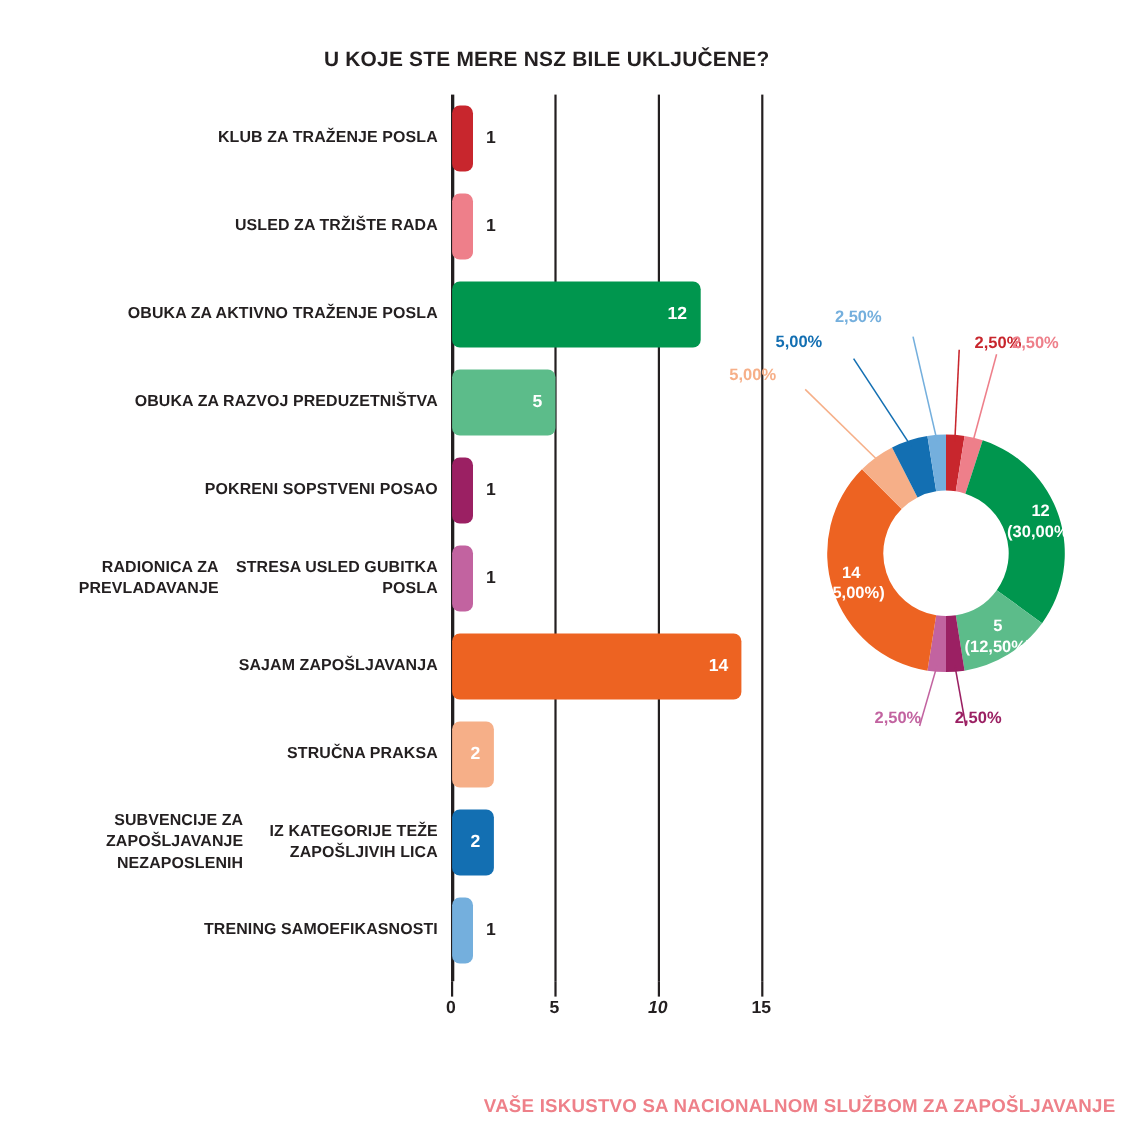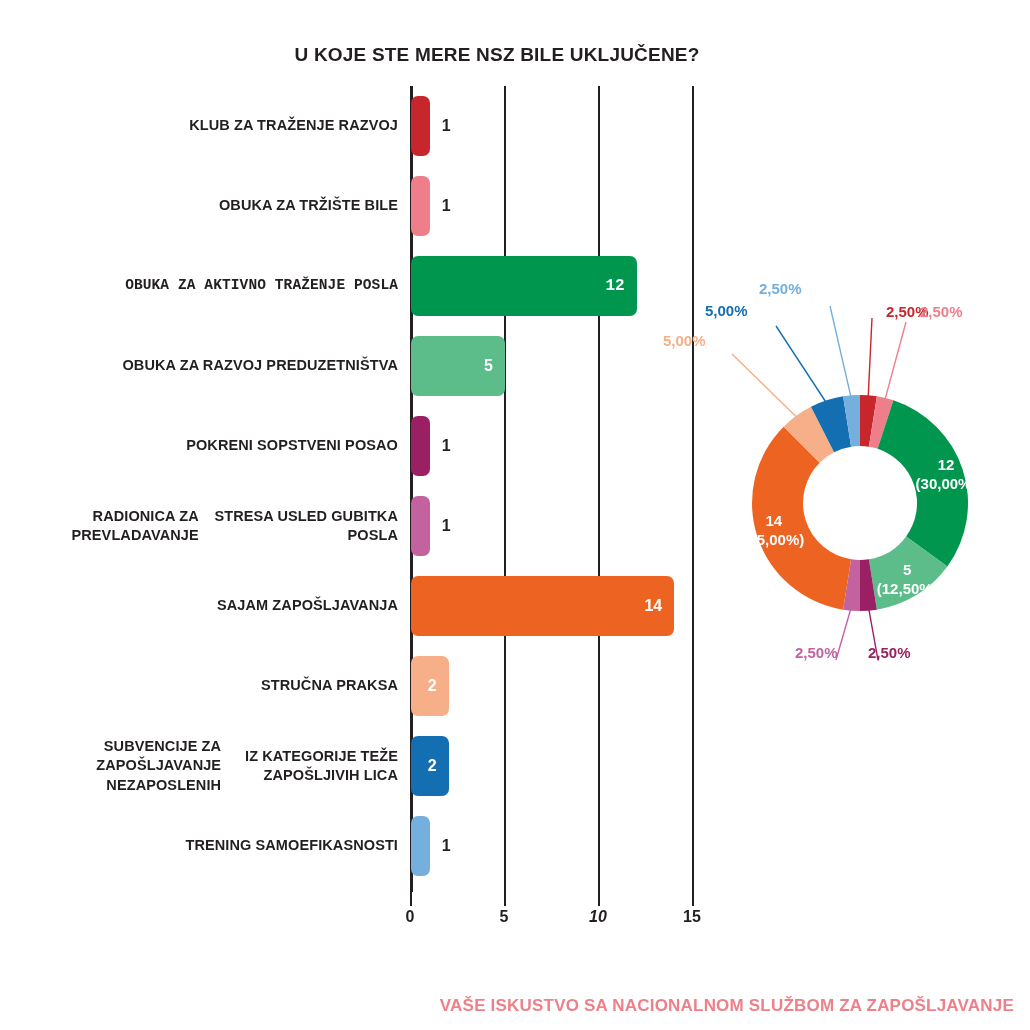--- a/index.html
+++ b/index.html
@@ -187,37 +187,37 @@
   <div id="bar-chart">
     <div class="plot-area" id="plot-area">
         <div class="gridline axis" style="left: 0px;"></div>
         <div class="gridline" style="left: 94px;"></div>
         <div class="gridline" style="left: 188px;"></div>
         <div class="gridline" style="left: 282px;"></div>
       </div>
     <div id="bar-rows">
         <div class="bar-row" style="top: 0px;">
           <div class="bar-label">
-            <div>KLUB ZA TRAŽENJE RAZVOJ</div>
+            <div>KLUB ZA TRAŽENJE POSLA</div>
           </div>
           <div class="bar-wrap" style="width: 18.8px;">
             <div class="bar" style="width: 18.8px; background: rgb(200, 38, 45);"></div>
           </div>
           <div class="bar-value outside" style="left: 441.8px; width: 40px; top: 10px;">1</div>
         </div>
         <div class="bar-row" style="top: 80px;">
           <div class="bar-label">
-            <div>OBUKA ZA TRŽIŠTE BILE</div>
+            <div>USLED ZA TRŽIŠTE RADA</div>
           </div>
           <div class="bar-wrap" style="width: 18.8px;">
             <div class="bar" style="width: 18.8px; background: rgb(238, 127, 138);"></div>
           </div>
           <div class="bar-value outside" style="left: 441.8px; width: 40px; top: 10px;">1</div>
         </div>
-        <div class="bar-row" style="top: 160px; font-family: Liberation Mono, monospace;">
+        <div class="bar-row" style="top: 160px;">
           <div class="bar-label">
             <div>OBUKA ZA AKTIVNO TRAŽENJE POSLA</div>
           </div>
           <div class="bar-wrap" style="width: 225.6px;">
             <div class="bar" style="width: 225.6px; background: rgb(0, 150, 78);"></div>
           </div>
           <div class="bar-value inside" style="left: 411px; width: 213.6px; top: 10px;">12</div>
         </div>
         <div class="bar-row" style="top: 240px;">
           <div class="bar-label">

